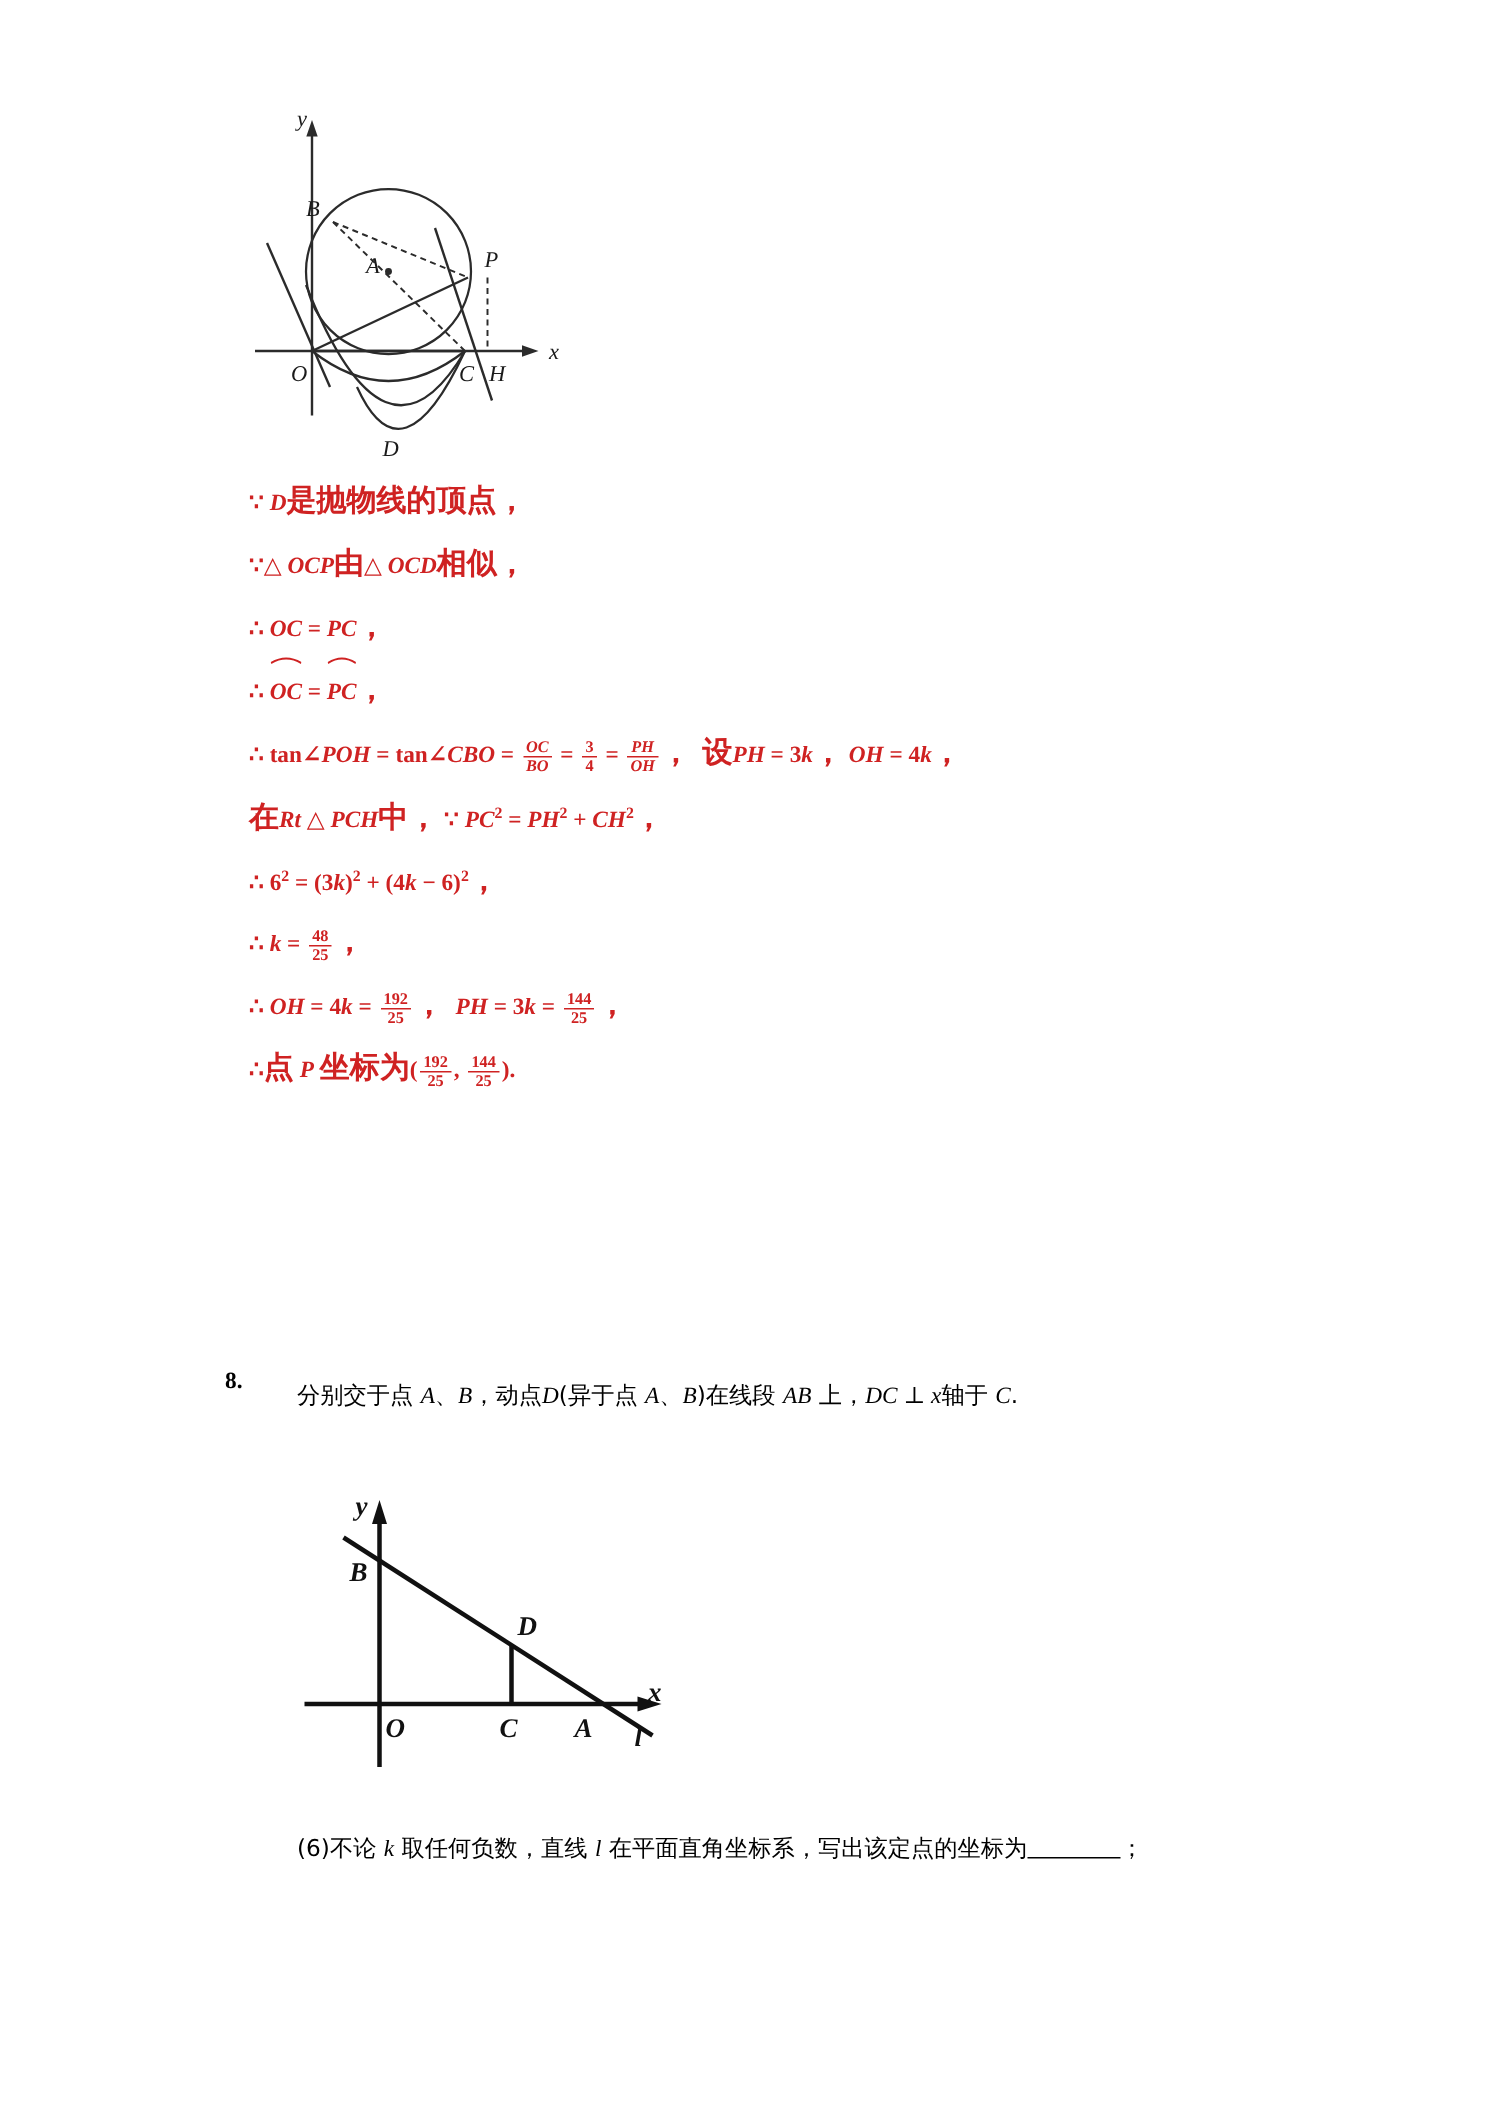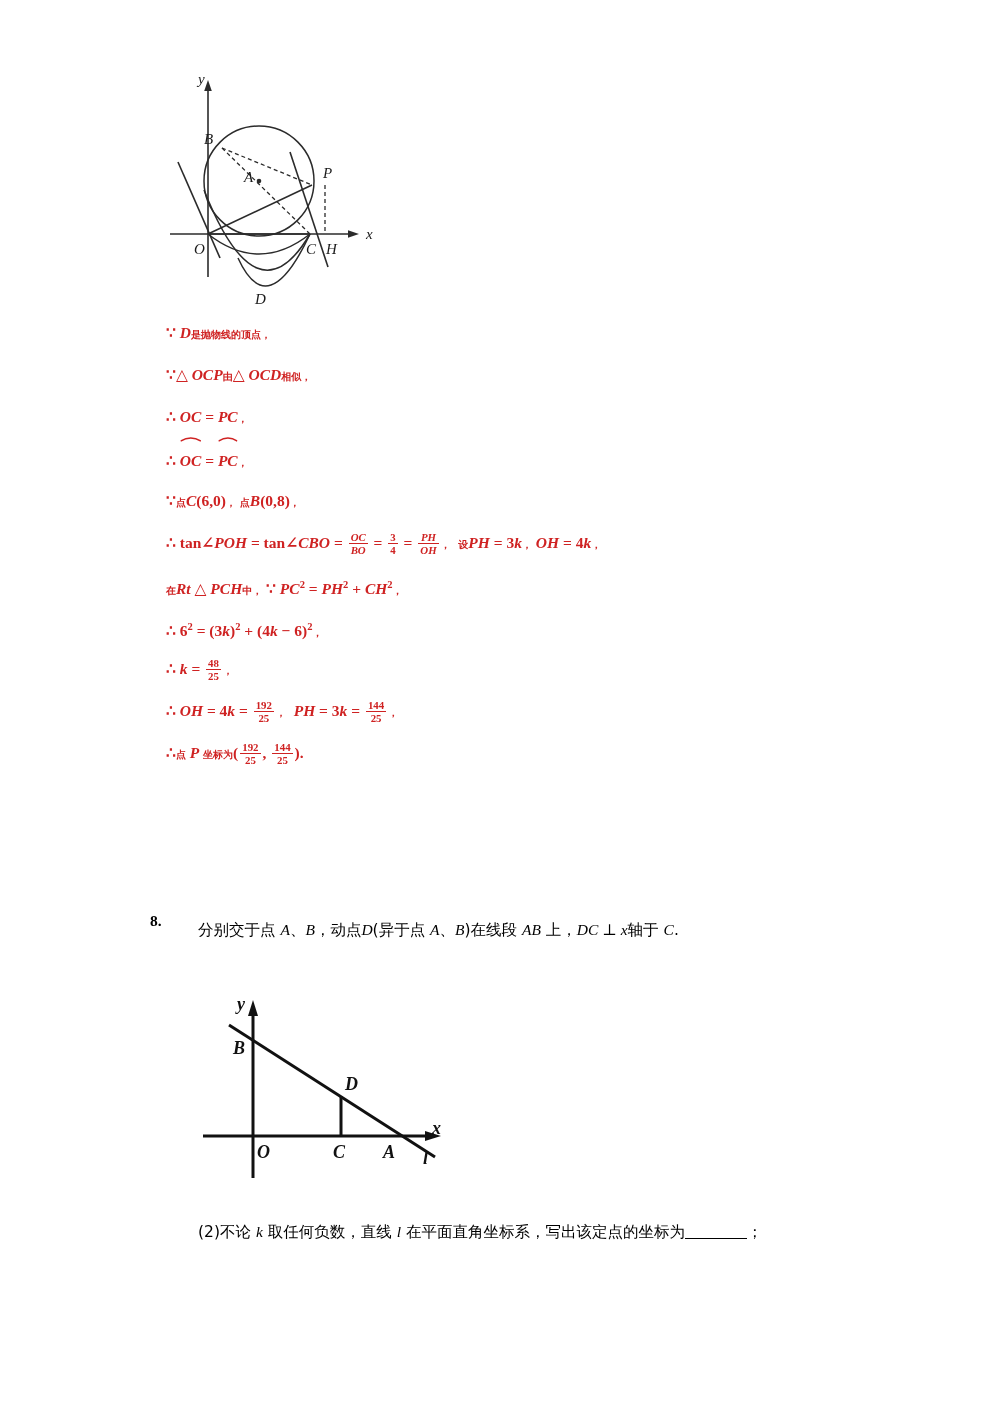--- a/index.html
+++ b/index.html
@@ -43,21 +43,21 @@
     font-weight: bold;
     font-size: 15.5px;
   }
   .sol-line {
     height: 42px;
     line-height: 42px;
     white-space: nowrap;
     display: block;
   }
   .sol-line .it { font-style: italic; }
-  .sol-line .cn { font-style: normal; font-family: "DejaVu Sans", sans-serif; font-size: 10px; }
+  .sol-line .cn { font-style: normal; font-family: "DejaVu Sans", sans-serif; font-size: 20px; }
   .sol-line .op { font-style: normal; }
 
   
   .frac {
     display: inline-block;
     vertical-align: -0.52em;
     text-align: center;
     font-size: 0.70em;
     line-height: 1.12;
     margin: 0 2px;
@@ -218,23 +218,20 @@
           <path d="M1,6 Q15,0 29,6" fill="none" stroke="#cf2222" stroke-width="1.4"></path>
         </svg>OC</span>
       <span class="op">=</span>
       <span class="arcover">
         <svg class="arcsvg" viewBox="0 0 30 7" preserveAspectRatio="none">
           <path d="M1,6 Q15,0 29,6" fill="none" stroke="#cf2222" stroke-width="1.4"></path>
         </svg>PC</span><span class="cn">，</span>
     </div>
 
 
-    <div class="sol-line">
-      <span class="op">∵</span><span class="cn">点</span><span class="it">C</span>(6,0)<span class="cn">，</span>&nbsp;<span class="cn">点</span><span class="it">B</span>(0,8)<span class="cn">，</span>
-    </div>
 
 
     <div class="sol-line">
       <span class="op">∴</span> <span class="op">tan</span><span class="op">∠</span><span class="it">POH</span> <span class="op">=</span> <span class="op">tan</span><span class="op">∠</span><span class="it">CBO</span> <span class="op">=</span>
       <span class="frac"><span class="num">OC</span><span class="den">BO</span></span>
       <span class="op">=</span>
       <span class="frac upright"><span class="num">3</span><span class="den">4</span></span>
       <span class="op">=</span>
       <span class="frac"><span class="num">PH</span><span class="den">OH</span></span><span class="cn">，</span>&nbsp;&nbsp;<span class="cn">设</span><span class="it">PH</span> <span class="op">=</span> 3<span class="it">k</span><span class="cn">，</span>&nbsp;<span class="it">OH</span> <span class="op">=</span> 4<span class="it">k</span><span class="cn">，</span>
     </div>
@@ -292,16 +289,16 @@
         <text x="150" y="98">D</text>
         <text x="62" y="166">O</text>
         <text x="138" y="166">C</text>
         <text x="188" y="166">A</text>
         <text x="228" y="172">l</text>
       </g>
     </svg>
   </div>
 
   <div id="subquestion-1">
-    <span>(2)不论 </span><span class="it">k</span><span> 取任何负数，直线 </span><span class="it">l</span><span> 在平面直角坐标系，写出该定点的坐标为</span><span class="blank"></span><span>；</span>
+    <span>(6)不论 </span><span class="it">k</span><span> 取任何负数，直线 </span><span class="it">l</span><span> 在平面直角坐标系，写出该定点的坐标为</span><span class="blank"></span><span>；</span>
   </div>
 
 </div>
 
 </body></html>

